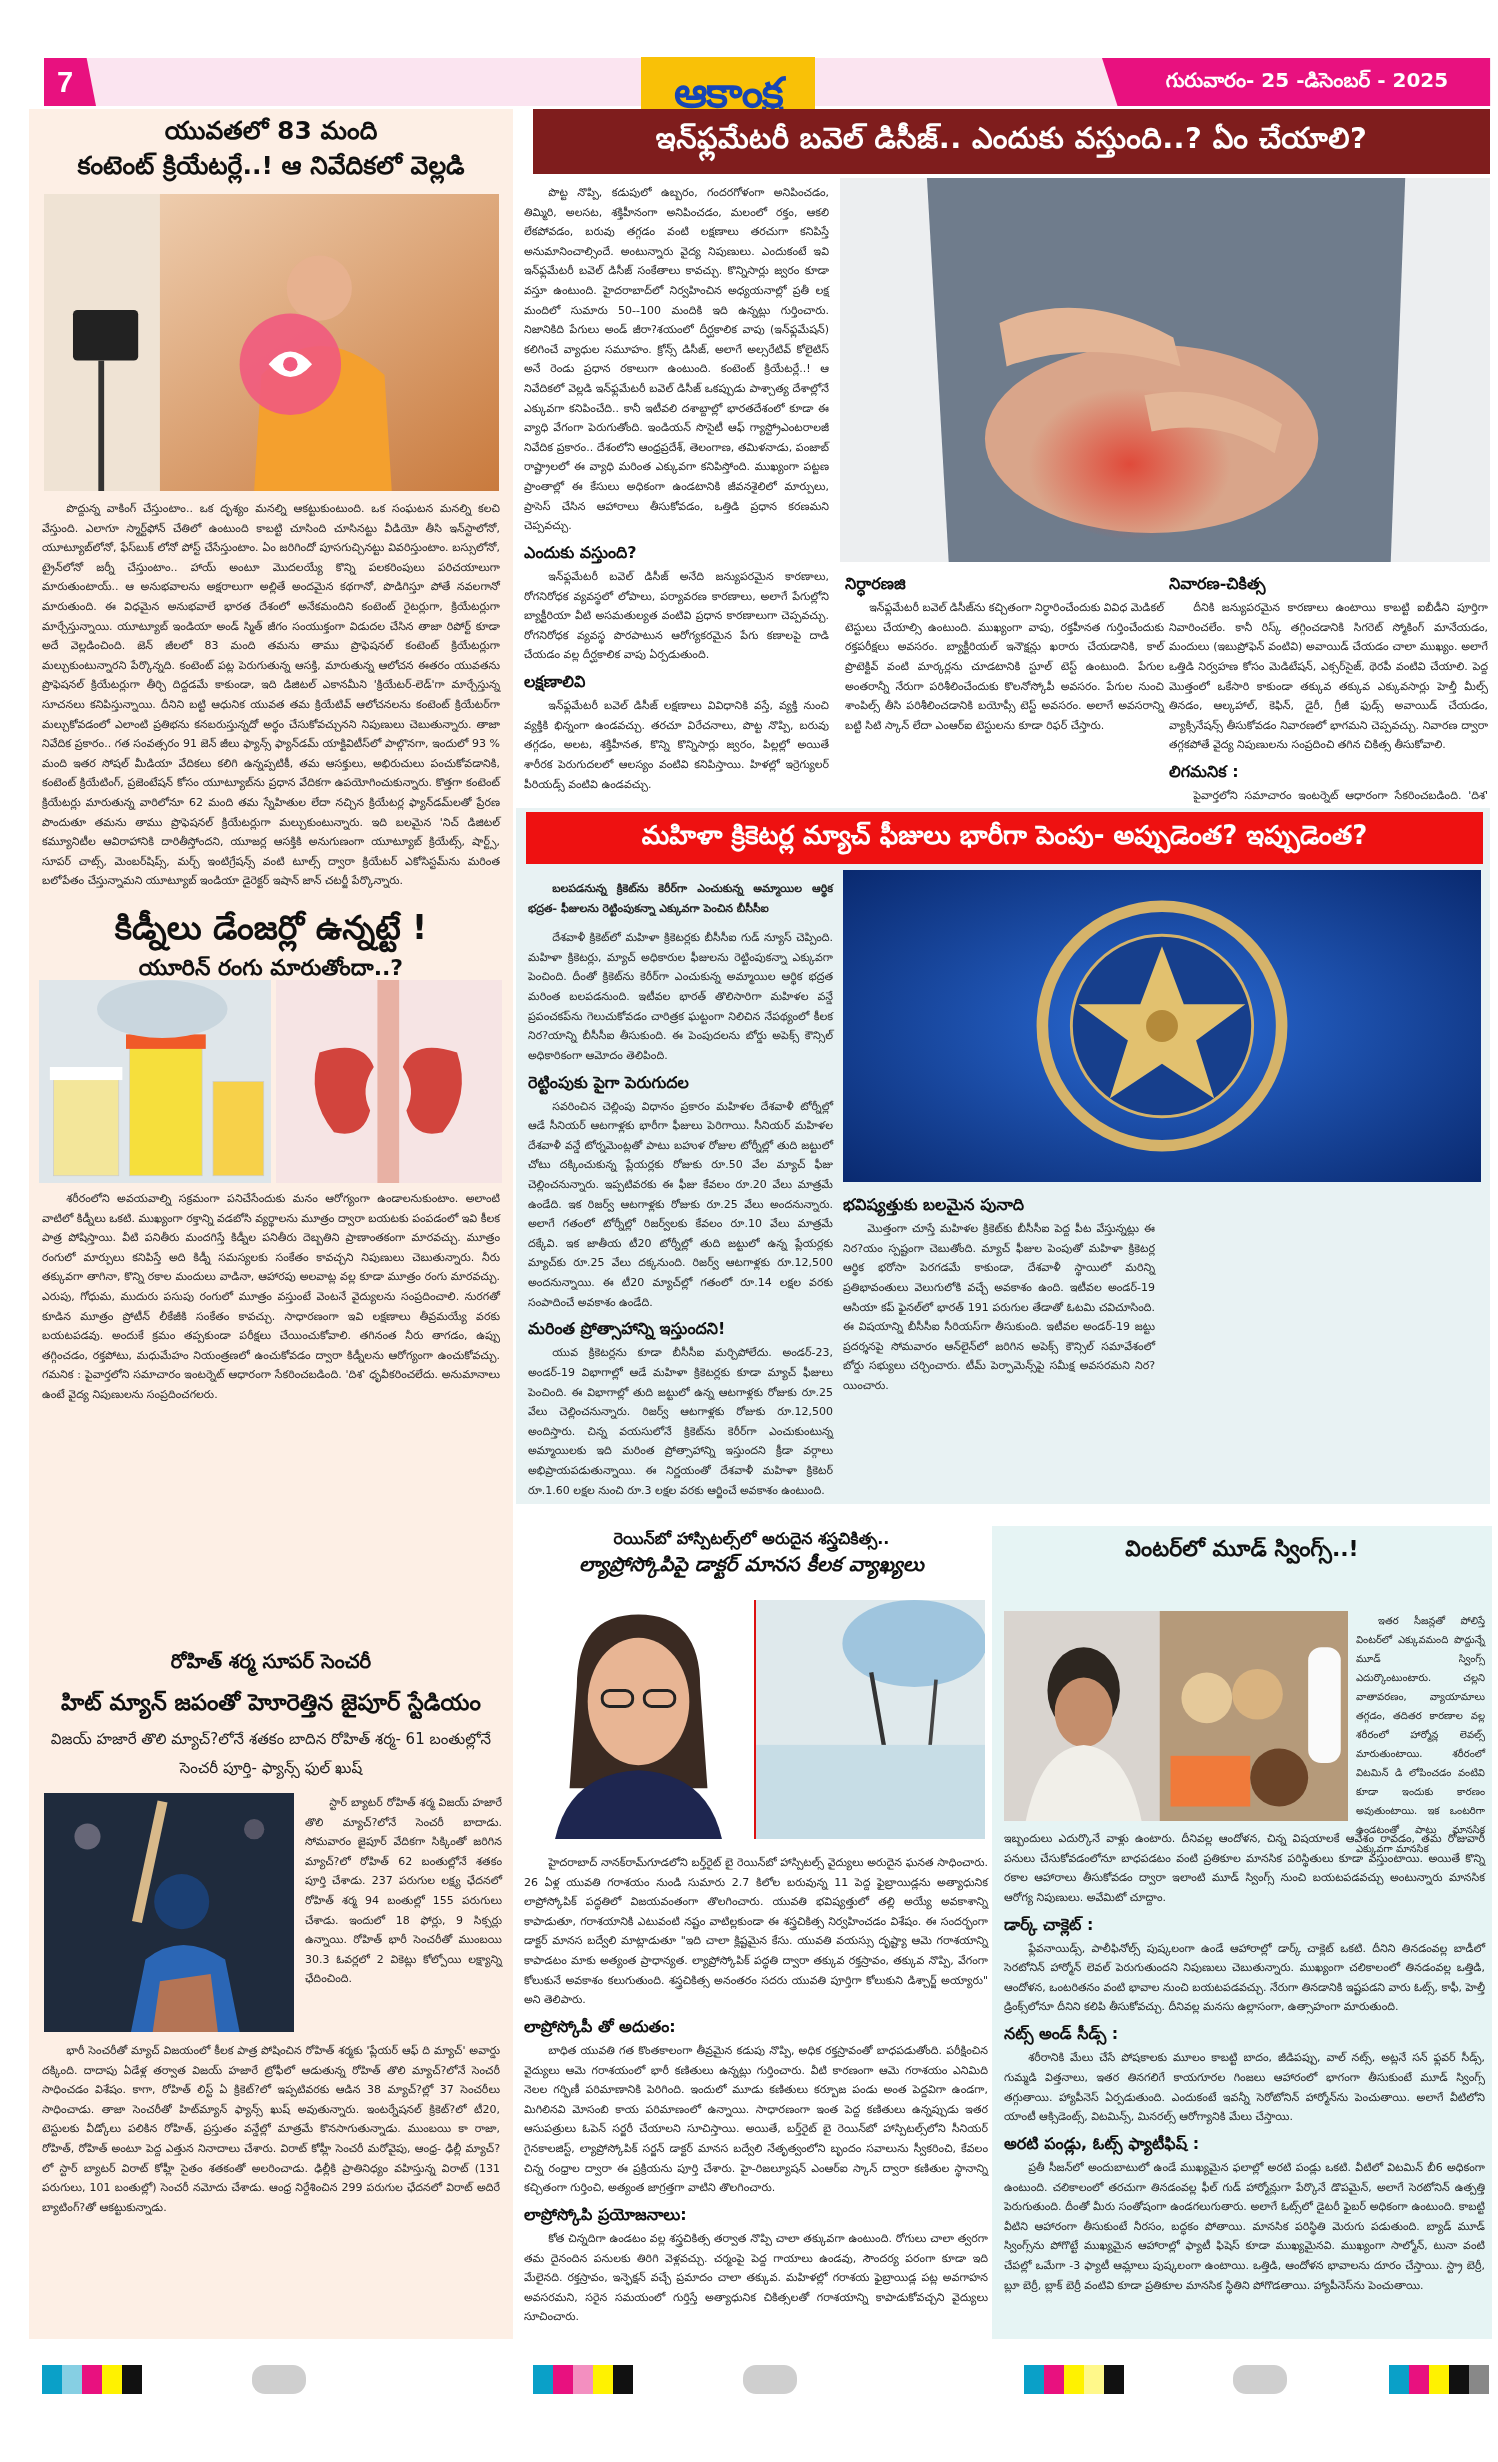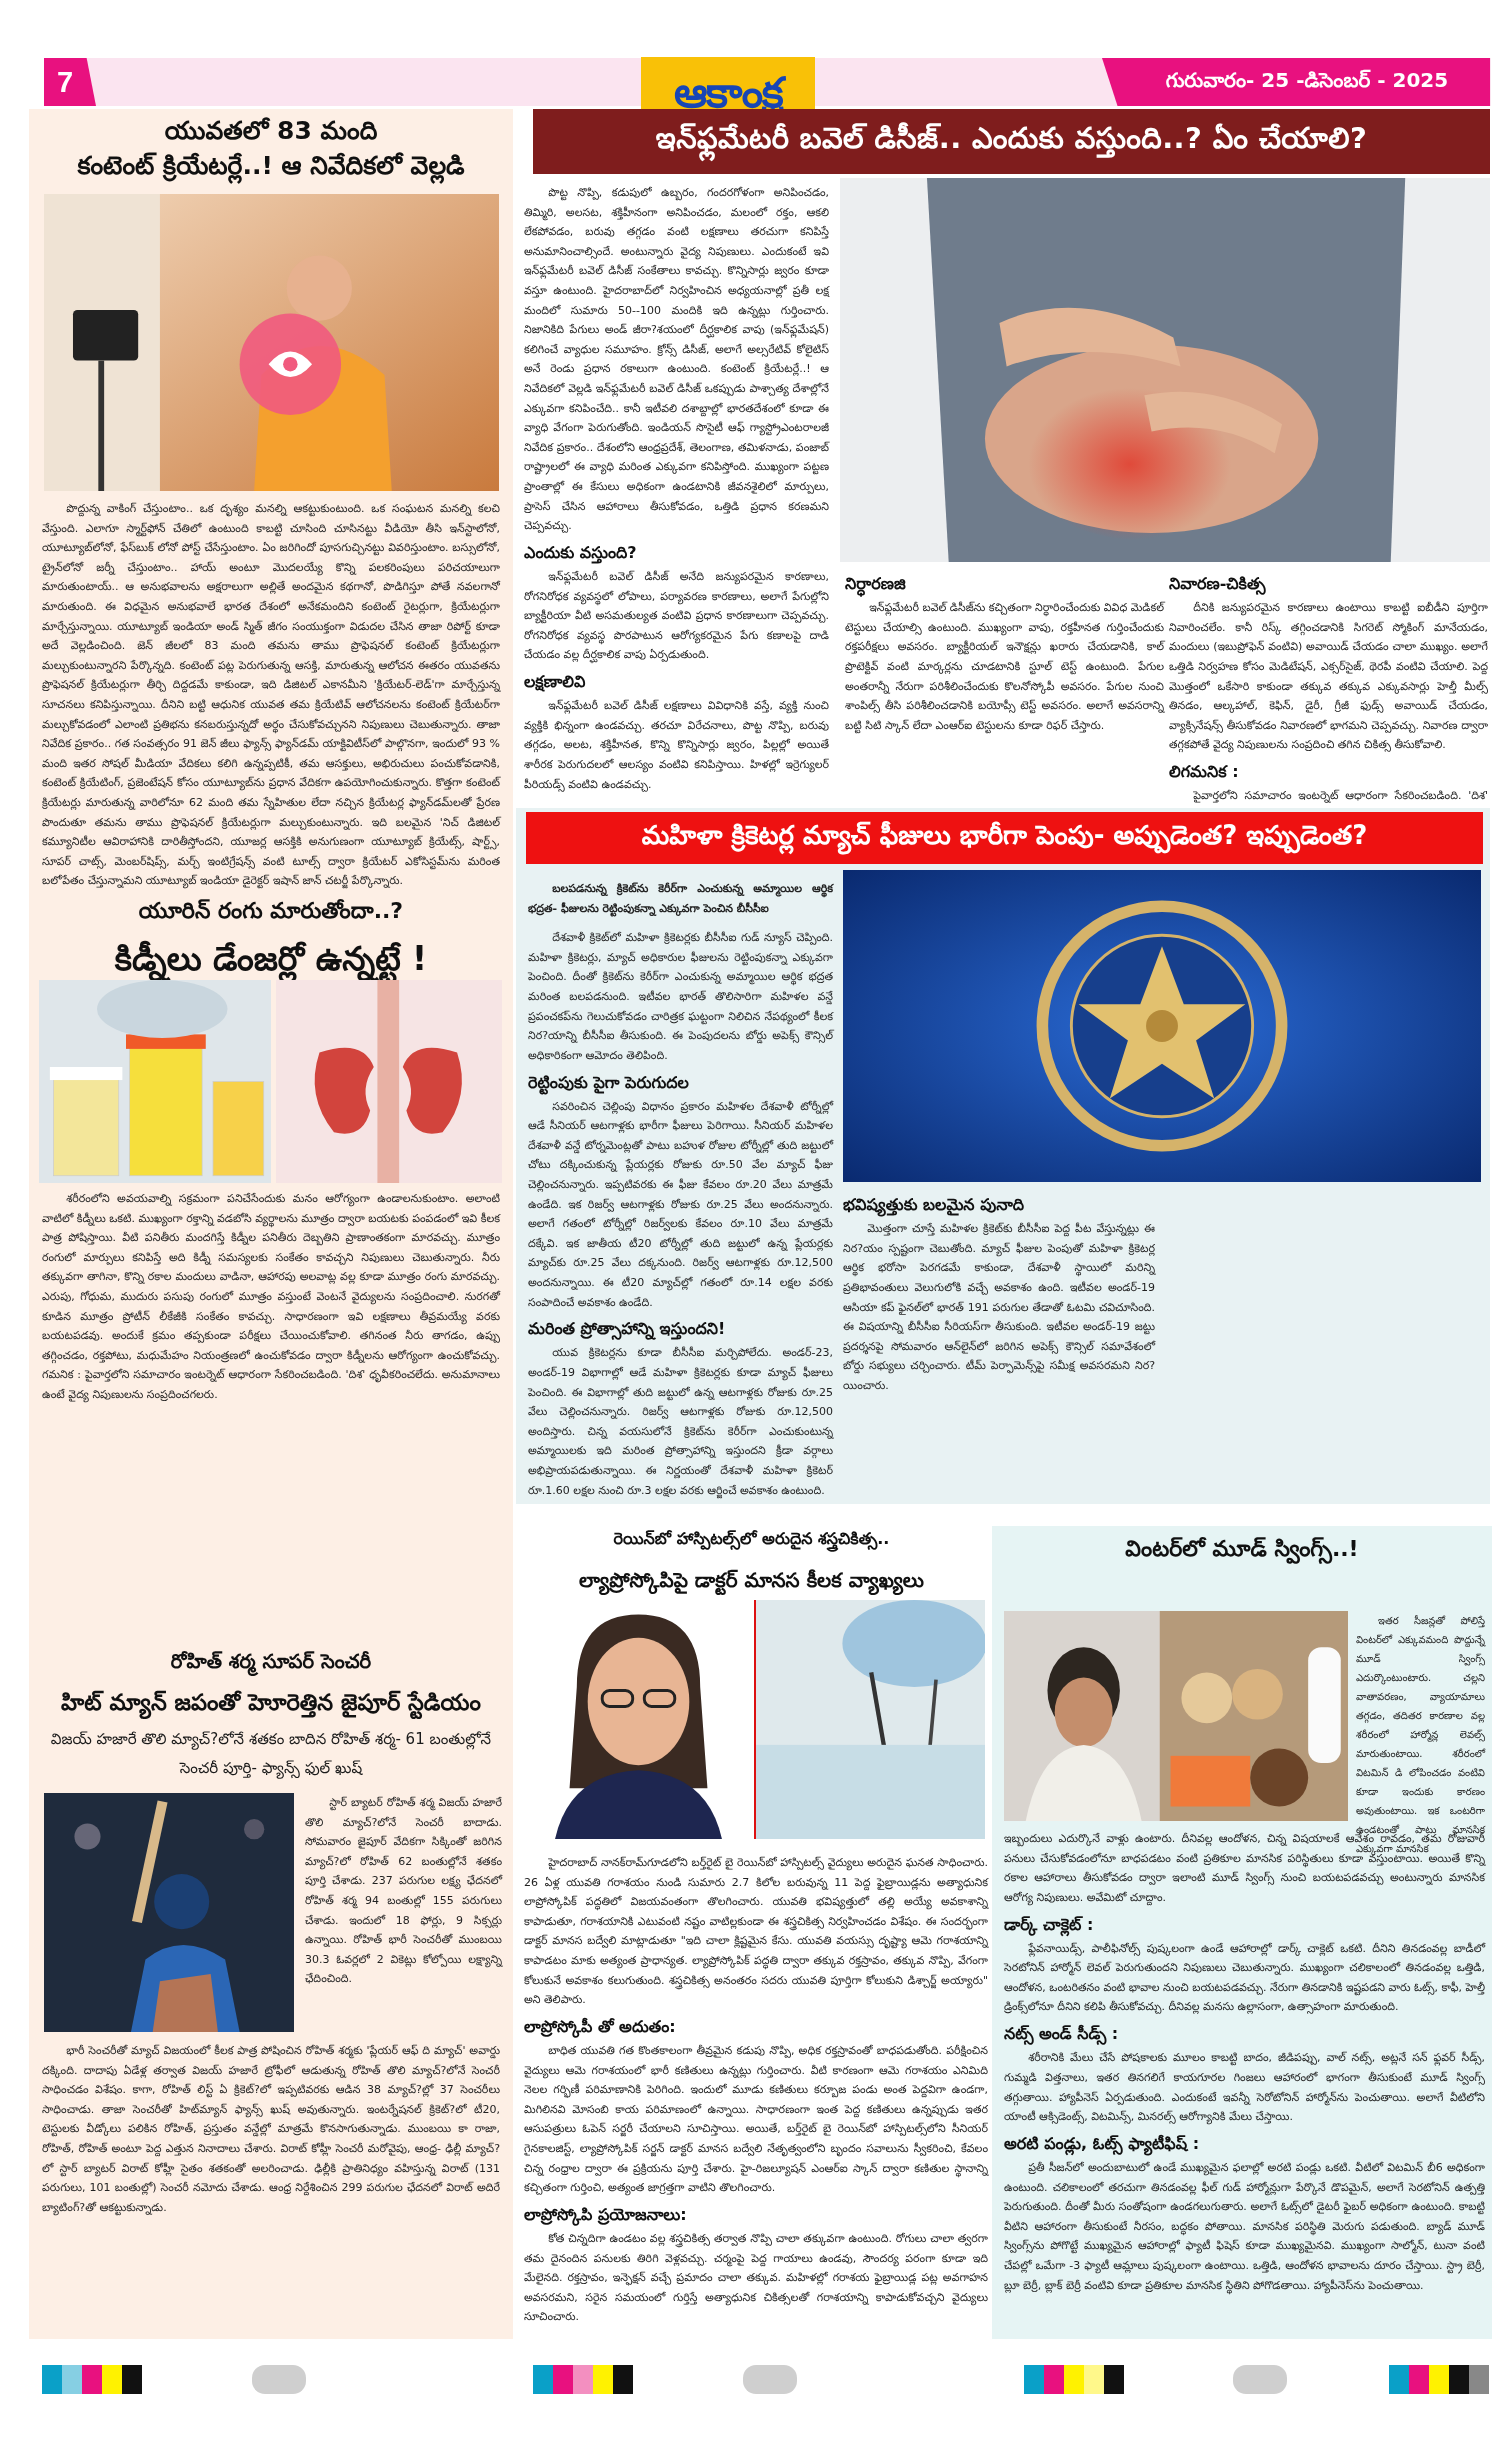--- a/index.html
+++ b/index.html
@@ -72,22 +72,22 @@
     <circle cx="340" cy="235" r="70" fill="#f15a7e" opacity="0.9"></circle>
     <path d="M310 235 Q340 200 370 235 Q340 270 310 235Z" fill="#fff"></path>
     <circle cx="340" cy="235" r="10" fill="#f15a7e"></circle>
   </svg>
 </div>
 <div class="abs body-text" style="left:42px; top:499px; width:458px;">
   <p>పొద్దున్న వాకింగ్ చేస్తుంటాం.. ఒక దృశ్యం మనల్ని ఆకట్టుకుంటుంది. ఒక సంఘటన మనల్ని కలచి వేస్తుంది. ఎలాగూ స్మార్ట్‌ఫోన్ చేతిలో ఉంటుంది కాబట్టి చూసింది చూసినట్టు వీడియో తీసి ఇన్‌స్టాలోనో, యూట్యూబ్‌లోనో, ఫేస్‌బుక్ లోనో పోస్ట్ చేసేస్తుంటాం. ఏం జరిగిందో పూసగుచ్చినట్టు వివరిస్తుంటాం. బస్సులోనో, ట్రైన్‌లోనో జర్నీ చేస్తుంటాం.. హాయ్ అంటూ మొదలయ్యే కొన్ని పలకరింపులు పరిచయాలుగా మారుతుంటాయ్.. ఆ అనుభవాలను అక్షరాలుగా అల్లితే అందమైన కథగానో, పొడిగిస్తూ పోతే నవలగానో మారుతుంది. ఈ విధమైన అనుభవాలే భారత దేశంలో అనేకమందిని కంటెంట్ రైటర్లుగా, క్రియేటర్లుగా మార్చేస్తున్నాయి. యూట్యూబ్ ఇండియా అండ్ స్మిత్ జీగం సంయుక్తంగా విడుదల చేసిన తాజా రిపోర్ట్ కూడా అదే వెల్లడించింది. జెన్ జీలలో 83 మంది తమను తాము ప్రొఫెషనల్ కంటెంట్ క్రియేటర్లుగా మల్చుకుంటున్నారని పేర్కొన్నది. కంటెంట్ పట్ల పెరుగుతున్న ఆసక్తి, మారుతున్న ఆలోచన ఈతరం యువతను ప్రొఫెషనల్ క్రియేటర్లుగా తీర్చి దిద్దడమే కాకుండా, ఇది డిజిటల్ ఎకానమీని 'క్రియేటర్-లెడ్'గా మార్చేస్తున్న సూచనలు కనిపిస్తున్నాయి. దీనిని బట్టి ఆధునిక యువత తమ క్రియేటివ్ ఆలోచనలను కంటెంట్ క్రియేటర్‌గా మల్చుకోవడంలో ఎలాంటి ప్రతిభను కనబరుస్తున్నదో అర్థం చేసుకోవచ్చునని నిపుణులు చెబుతున్నారు. తాజా నివేదిక ప్రకారం.. గత సంవత్సరం 91 జెన్ జీలు ఫ్యాన్స్ ఫ్యాన్‌డమ్ యాక్టివిటీస్‌లో పాల్గొనగా, ఇందులో 93 % మంది ఇతర సోషల్ మీడియా వేదికలు కలిగి ఉన్నప్పటికీ, తమ ఆసక్తులు, అభిరుచులు పంచుకోవడానికి, కంటెంట్ క్రియేటింగ్, ప్రజెంటేషన్ కోసం యూట్యూబ్‌ను ప్రధాన వేదికగా ఉపయోగించుకున్నారు. కొత్తగా కంటెంట్ క్రియేటర్లు మారుతున్న వారిలోనూ 62 మంది తమ స్నేహితుల లేదా నచ్చిన క్రియేటర్ల ఫ్యాన్‌డమ్‌లతో ప్రేరణ పొందుతూ తమను తాము ప్రొఫెషనల్ క్రియేటర్లుగా మల్చుకుంటున్నారు. ఇది బలమైన 'నిచ్ డిజిటల్ కమ్యూనిటీల ఆవిరాహానికి దారితీస్తోందని, యూజర్ల ఆసక్తికి అనుగుణంగా యూట్యూబ్ క్రియేట్స్, షార్ట్స్, సూపర్ చాట్స్, మెంబర్‌షిప్స్, మర్చ్ ఇంటిగ్రేషన్స్ వంటి టూల్స్ ద్వారా క్రియేటర్ ఎకోసిస్టమ్‌ను మరింత బలోపేతం చేస్తున్నామని యూట్యూబ్ ఇండియా డైరెక్టర్ ఇషాన్ జాన్ చటర్జీ పేర్కొన్నారు.</p>
 </div>
 
 <div class="abs" style="left:29px; top:898px; width:484px;">
+  <div class="h-big" style="font-size:33px; margin-top:10px; font-weight:900;">కిడ్నీలు డేంజర్లో ఉన్నట్టే !</div>
   <div class="h-big" style="font-size:22px;">యూరిన్ రంగు మారుతోందా..?</div>
-  <div class="h-big" style="font-size:33px; margin-top:10px; font-weight:900;">కిడ్నీలు డేంజర్లో ఉన్నట్టే !</div>
 </div>
 <div class="img-box" style="left:39px; top:980px; width:232px; height:203px;">
   <svg class="ph" viewBox="0 0 320 280" preserveAspectRatio="none">
     <rect width="320" height="280" fill="#dfe6ea"></rect>
     <rect x="20" y="130" width="90" height="140" fill="#f3e69a" stroke="#ccc"></rect>
     <rect x="15" y="120" width="100" height="18" fill="#fff"></rect>
     <rect x="125" y="90" width="100" height="180" fill="#f6df3c" stroke="#ccc"></rect>
     <rect x="120" y="75" width="110" height="20" fill="#f05a28"></rect>
     <rect x="240" y="140" width="70" height="130" fill="#f7d14a" stroke="#ccc"></rect>
     <ellipse cx="170" cy="40" rx="90" ry="40" fill="#c9d6de"></ellipse>
@@ -188,21 +188,21 @@
     <circle cx="440" cy="215" r="22" fill="#b48a3a"></circle>
   </svg>
 </div>
 <div class="abs body-text" style="left:843px; top:1188px; width:312px;">
   <div class="subhead">భవిష్యత్తుకు బలమైన పునాది</div>
   <p>మొత్తంగా చూస్తే మహిళల క్రికెట్‌కు బీసీసీఐ పెద్ద పీట వేస్తున్నట్లు ఈ నిర?యం స్పష్టంగా చెబుతోంది. మ్యాచ్ ఫీజుల పెంపుతో మహిళా క్రికెటర్ల ఆర్థిక భరోసా పెరగడమే కాకుండా, దేశవాళీ స్థాయిలో మరిన్ని ప్రతిభావంతులు వెలుగులోకి వచ్చే అవకాశం ఉంది. ఇటీవల అండర్-19 ఆసియా కప్ ఫైనల్‌లో భారత్ 191 పరుగుల తేడాతో ఓటమి చవిచూసింది. ఈ విషయాన్ని బీసీసీఐ సీరియస్‌గా తీసుకుంది. ఇటీవల అండర్-19 జట్టు ప్రదర్శనపై సోమవారం ఆన్‌లైన్‌లో జరిగిన అపెక్స్ కౌన్సిల్ సమావేశంలో బోర్డు సభ్యులు చర్చించారు. టీమ్ పెర్ఫామెన్స్‌పై సమీక్ష అవసరమని నిర?యించారు.</p>
 </div>
 
 <div class="abs" style="left:516px; top:1526px; width:471px;">
   <div class="h-big" style="font-size:16px; margin-top:2.9px;">రెయిన్‌బో హాస్పిటల్స్‌లో అరుదైన శస్త్రచికిత్స..</div>
-  <div class="h-big" style="font-size:20px; margin-top:16px;">ల్యాప్రోస్కోపిపై డాక్టర్ మానస కీలక వ్యాఖ్యలు</div>
+  <div class="h-big" style="font-size:20px; margin-top:0;font-style:italic;">ల్యాప్రోస్కోపిపై డాక్టర్ మానస కీలక వ్యాఖ్యలు</div>
 </div>
 <div class="img-box" style="left:526px; top:1600px; width:225px; height:239px;">
   <svg class="ph" viewBox="0 0 310 330" preserveAspectRatio="none">
     <rect width="310" height="330" fill="#ffffff"></rect>
     <path d="M70 120 Q70 20 155 20 Q240 20 240 120 L250 260 L60 260 Z" fill="#3a2a22"></path>
     <ellipse cx="155" cy="140" rx="70" ry="88" fill="#e8b594"></ellipse>
     <rect x="105" y="125" width="42" height="22" rx="10" fill="none" stroke="#222" stroke-width="4"></rect>
     <rect x="163" y="125" width="42" height="22" rx="10" fill="none" stroke="#222" stroke-width="4"></rect>
     <path d="M40 330 Q60 240 155 235 Q250 240 270 330Z" fill="#1e2650"></path>
   </svg>

